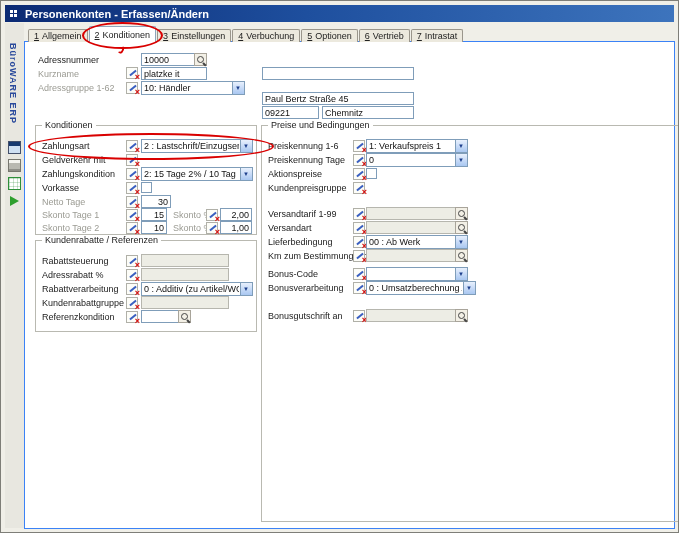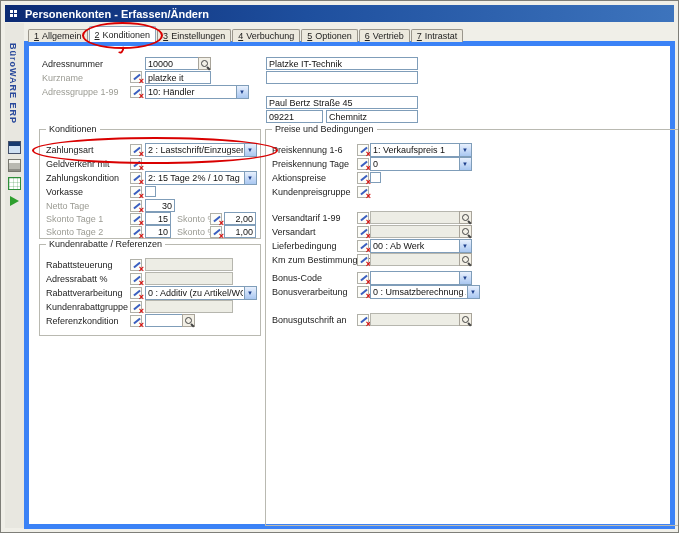--- a/index.html
+++ b/index.html
@@ -31,21 +31,21 @@
   .tabbar{position:absolute;left:27px;top:24px;height:17px;display:flex;align-items:flex-end;z-index:5;}
   .tab{position:relative;font-size:9px;color:#222;background:#ece9de;border:1px solid #9a968c;border-bottom:none;
     border-radius:2px 2px 0 0;padding:1px 5px;margin-right:1px;height:13px;display:flex;align-items:center;white-space:nowrap;}
   .tab .tn{text-decoration:underline;margin-right:3px;}
   .tab.active{background:#fff;height:16px;border-color:#8ea6bc;z-index:6;}
   .tab-ellipse{position:absolute;left:-8px;right:-8px;top:-5px;bottom:-7px;border:2px solid #d90000;
     border-radius:50%;pointer-events:none;}
   .tab-scribble{position:absolute;left:45%;bottom:-12px;width:5px;height:8px;
     border-right:2px solid #d90000;border-bottom:2px solid #d90000;border-radius:0 0 70% 0;transform:rotate(15deg);}
 
-  .panel{position:absolute;left:23px;top:40px;width:651px;height:488px;background:#fff;border:5px solid #3b82f6;}
+  .panel{position:absolute;left:23px;top:40px;width:651px;height:488px;background:#fff;border:1px solid #3b82f6;}
 
   .lbl{position:absolute;font-size:9px;color:#1c1c1c;white-space:nowrap;}
   .lbl.gray{color:#9b9b93;}
   .txt{position:absolute;height:13px;border:1px solid #7f9db9;background:#fff;font-size:9px;
     font-family:"Liberation Sans",sans-serif;padding:0 2px;color:#111;}
   .txt.num{text-align:right;}
   .txt.dis{background:#ededе5;background:#edede5;border-color:#b6b6ae;}
   .combo{position:absolute;height:14px;border:1px solid #7f9db9;background:#fff;font-size:9px;color:#111;}
   .combo .cv{position:absolute;left:2px;top:1px;right:13px;overflow:hidden;white-space:nowrap;}
   .arrow{position:absolute;right:0;top:0;width:12px;bottom:0;background:linear-gradient(#e8f0fd,#a9c7f1);
@@ -111,28 +111,27 @@
         <span class="tn">7</span>
         <span>Intrastat</span>
       </div>
   </div>
 
   <div class="panel">
 
     <span class="lbl" style="left:13px;top:13px">Adressnummer</span>
     <input class="txt" style="left: 116px; top: 11px; width: 66px;" value="10000">
     <span class="lookup" style="left:169px;top:11px"></span>
-    <input class="txt" style="left: 237px; top: 11px; width: 152px;" value="Platzke IT-Technik">
 
     <span class="lbl gray" style="left:13px;top:27px">Kurzname</span>
     <span class="ficon" style="left:101px;top:25px"></span>
     <input class="txt" style="left: 116px; top: 25px; width: 66px;" value="platzke it">
     <input class="txt" style="left: 237px; top: 25px; width: 152px;" value="">
 
-    <span class="lbl gray" style="left:13px;top:41px">Adressgruppe 1-99</span>
+    <span class="lbl gray" style="left:13px;top:41px">Adressgruppe 1-62</span>
     <span class="ficon" style="left:101px;top:40px"></span>
     <div class="combo" style="left:116px;top:39px;width:104px">
       <span class="cv">10: Händler</span>
       <span class="arrow"></span>
     </div>
 
     <input class="txt" style="left: 237px; top: 50px; width: 152px;" value="Paul Bertz Straße 45">
     <input class="txt" style="left: 237px; top: 64px; width: 57px;" value="09221">
     <input class="txt" style="left: 297px; top: 64px; width: 92px;" value="Chemnitz">
 

